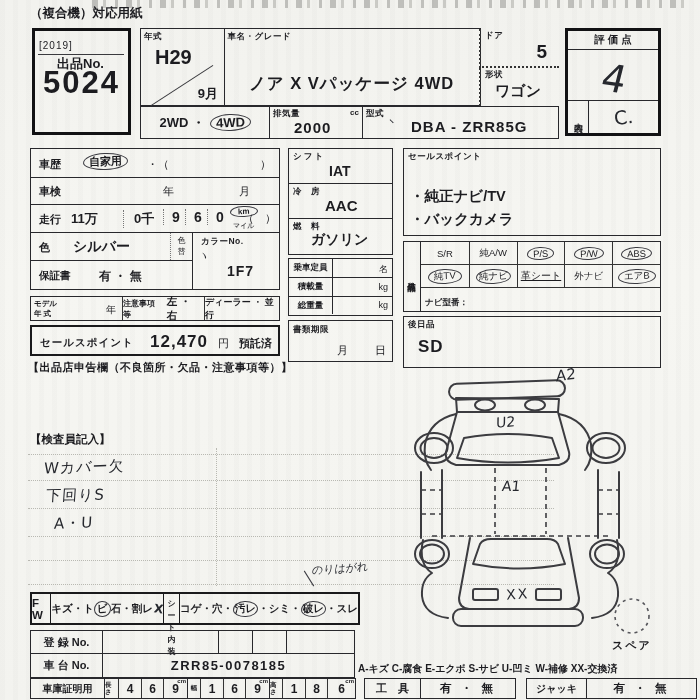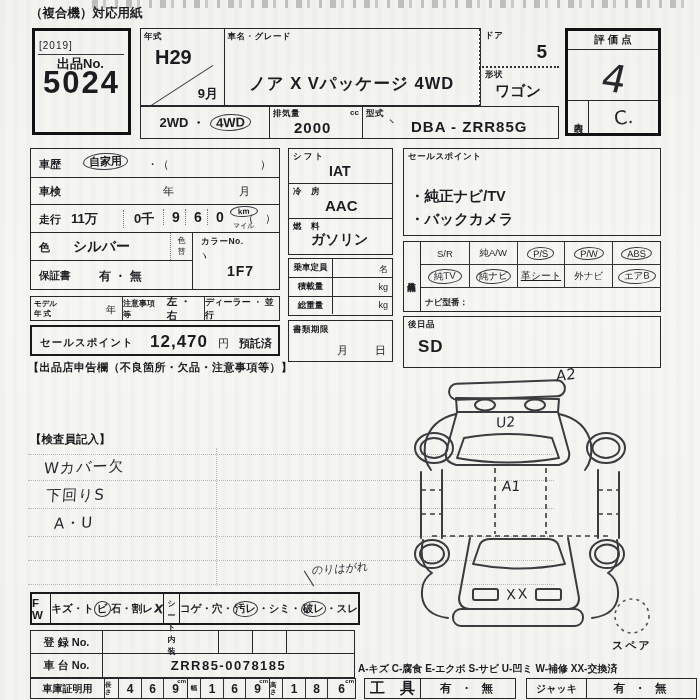--- a/index.html
+++ b/index.html
@@ -360,21 +360,21 @@
       </div>
     <div class="cell" style="width:22px;">
         <span style="font-size:12px;">8</span>
       </div>
     <div class="cell" style="flex:1; position:relative;">
         <span class="abs" style="right:1px; top:-1px; font-size:6px;">cm</span>
         <span style="font-size:12px;">6</span>
       </div>
   </div>
   <div class="bx" style="left:364px; top:678px; width:152px; height:21px; display:flex;">
-    <div class="ctr b" style="width:56px; border-right:1.2px solid #28282c; font-size:15px;">工　具</div>
+    <div class="ctr b" style="width:56px; border-right:1.2px solid #28282c; font-size:11px;">工　具</div>
     <div class="ctr b" style="flex:1; font-size:11.5px; letter-spacing:3px;">有 ・ 無</div>
   </div>
   <div class="bx" style="left:526px; top:678px; width:171px; height:21px; display:flex;">
     <div class="ctr b" style="width:60px; border-right:1.2px solid #28282c; font-size:10px;">ジャッキ</div>
     <div class="ctr b" style="flex:1; font-size:11.5px; letter-spacing:3px;">有 ・ 無</div>
   </div>
 
 </div>
 
 </body></html>

